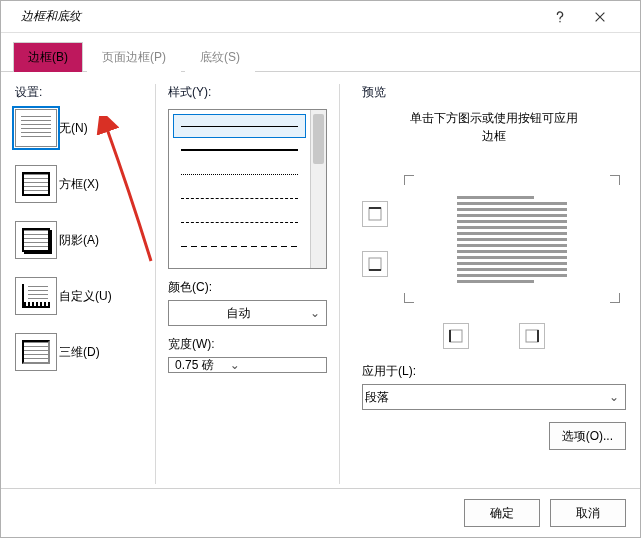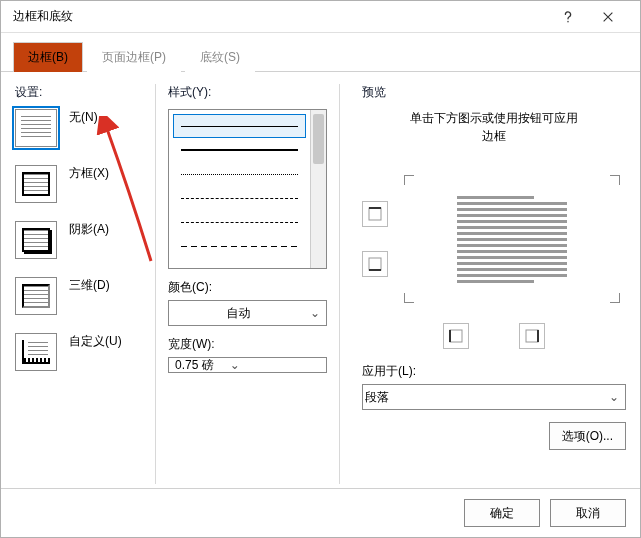--- a/index.html
+++ b/index.html
@@ -1,30 +1,30 @@
 <!DOCTYPE html>
 <html><head>
 <meta charset="utf-8">
 <style>
 * { box-sizing: border-box; margin: 0; padding: 0; font-family: "Microsoft YaHei", "Segoe UI", sans-serif; font-size: 12px; }
 body { background: #fff; }
 .dialog { width: 641px; height: 538px; background: #fff; border: 1px solid #b0b0b0; position: relative; }
-.titlebar { height: 32px; display: flex; align-items: center; padding: 0 12px; border-bottom: 1px solid #e0e0e0; }
+.titlebar { height: 32px; display: flex; align-items: center; padding: 0 20px; border-bottom: 1px solid #e0e0e0; font-style: italic; }
 .titlebar .title { flex: 1; font-size: 12px; color: #000; }
 .titlebar .btn { width: 40px; height: 30px; display: flex; align-items: center; justify-content: center; cursor: pointer; }
 .titlebar svg { width: 14px; height: 14px; }
 .tabs { display: flex; padding: 8px 12px 0 12px; border-bottom: 1px solid #d0d0d0; gap: 4px; }
 .tab { padding: 6px 14px; border: 1px solid transparent; border-bottom: none; color: #888; cursor: pointer; position: relative; top: 1px; background: #fff;}
-.tab.active { border-color: #d0d0d0; color: #000; background: #c2410c; }
+.tab.active { border-color: #d0d0d0; color: #000; background: #be185d; }
 .body { display: flex; padding: 12px 14px 8px 14px; gap: 10px; height: 420px;}
 .col-settings { width: 130px; }
 .col-style { width: 185px; border-left: 1px solid #d8d8d8; border-right: 1px solid #d8d8d8; padding: 0 12px; }
 .col-preview { flex: 1; padding-left: 12px; }
 .section-label { margin-bottom: 8px; color: #0f172a; }
-.setting-item { display: flex; align-items: flex-start; gap: 12px; margin-bottom: 18px; cursor: pointer; }
+.setting-item { display: flex; align-items: center; gap: 2px; margin-bottom: 18px; cursor: pointer; }
 .setting-icon { width: 42px; height: 38px; border: 1px solid #888; background: #fff; position: relative; display:flex; align-items:center; justify-content:center; }
 .setting-item.selected .setting-icon { outline: 2px solid #0078d4; outline-offset: 1px; }
 .setting-icon .inner-none { width: 30px; height: 24px; background: repeating-linear-gradient(#888 0 1px, transparent 1px 4px); }
 .setting-icon .inner-box { width: 28px; height: 24px; border: 2px solid #000; background: repeating-linear-gradient(#888 0 1px, transparent 1px 4px); }
 .setting-icon .inner-shadow { width: 28px; height: 24px; border: 2px solid #000; background: repeating-linear-gradient(#888 0 1px, transparent 1px 4px); box-shadow: 2px 2px 0 #000; }
 .setting-icon .inner-3d { width: 28px; height: 24px; border: 2px solid #000; border-right-color:#888; border-bottom-color:#888; background: repeating-linear-gradient(#888 0 1px, transparent 1px 4px); }
 .setting-icon .inner-custom { width: 28px; height: 24px; border-left: 2px solid #000; border-bottom: 2px solid #000; position:relative; }
 .setting-icon .inner-custom::before{ content:""; position:absolute; left:0; right:0; bottom:0; height:4px; background: repeating-linear-gradient(90deg,#000 0 2px, transparent 2px 4px);}
 .setting-icon .inner-custom::after{ content:""; position:absolute; top:2px; left:4px; right:2px; bottom:6px; background: repeating-linear-gradient(#888 0 1px, transparent 1px 4px);}
 .style-list { border: 1px solid #888; height: 160px; position: relative; display: flex; }
@@ -105,29 +105,29 @@
         <span>方框(X)</span>
       </div>
       <div class="setting-item">
         <div class="setting-icon">
             <div class="inner-shadow"></div>
           </div>
         <span>阴影(A)</span>
       </div>
       <div class="setting-item">
         <div class="setting-icon">
+            <div class="inner-custom"></div>
+          </div>
+        <span>自定义(U)</span>
+      </div>
+      <div class="setting-item">
+        <div class="setting-icon">
             <div class="inner-3d"></div>
           </div>
         <span>三维(D)</span>
-      </div>
-      <div class="setting-item">
-        <div class="setting-icon">
-            <div class="inner-custom"></div>
-          </div>
-        <span>自定义(U)</span>
       </div>
     </div>
 
     <div class="col-style">
       <div class="section-label">样式(Y):</div>
       <div class="style-list">
         <div class="style-items">
           <div class="style-row selected">
               <div class="line" style="border-top:1px solid #000;"></div>
             </div>

